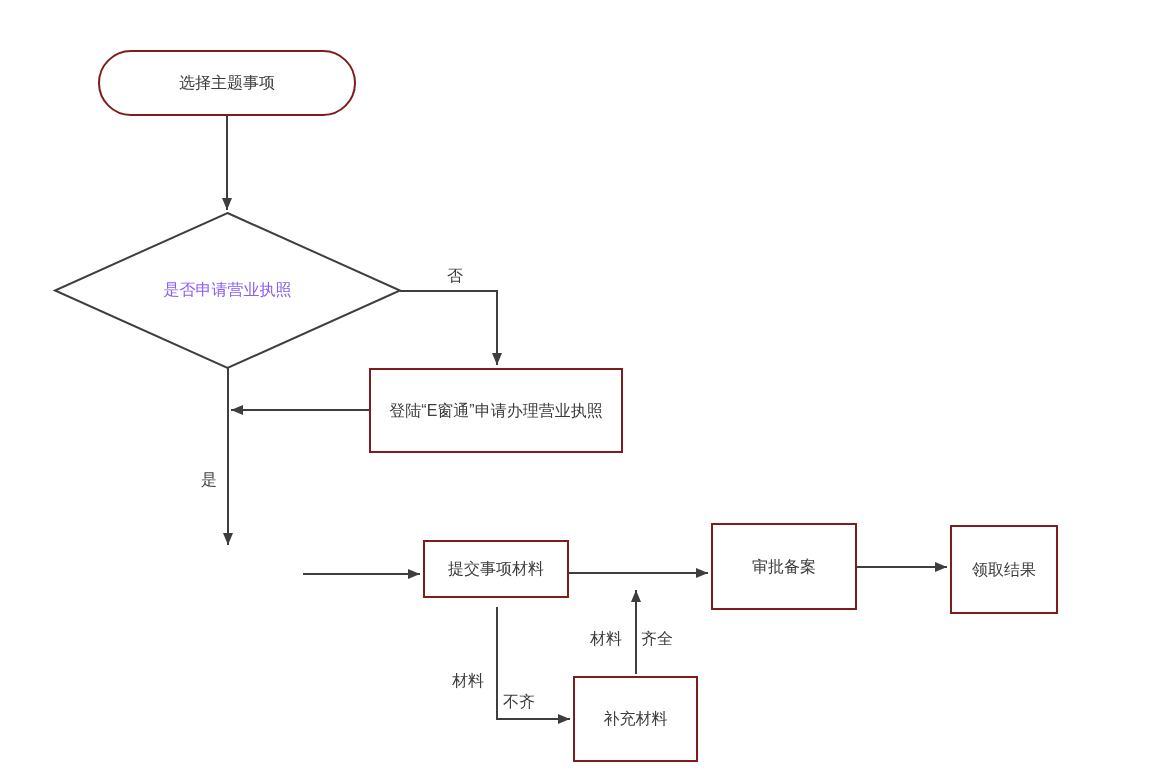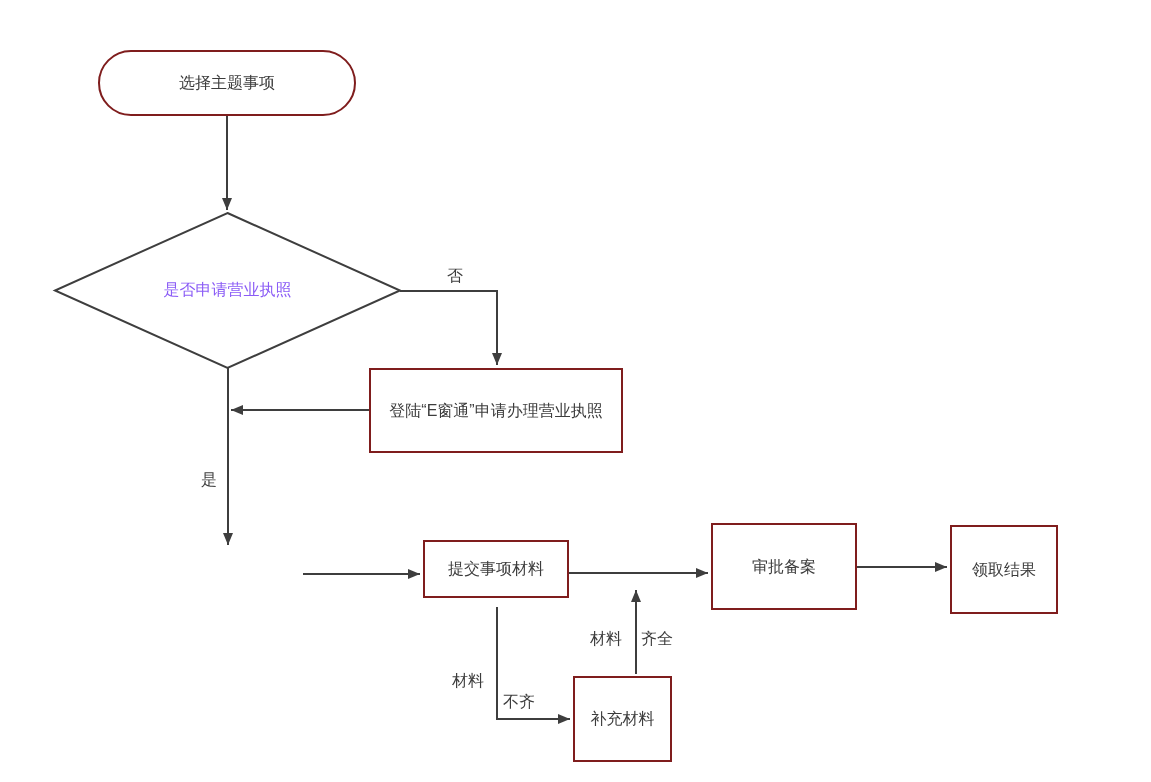--- a/index.html
+++ b/index.html
@@ -37,21 +37,21 @@
   }
   .node.stadium {
     left: 98px; top: 50px; width: 258px; height: 66px;
     border-radius: 33px;
   }
   .node.rect-ewindow   { left: 369px; top: 368px; width: 254px; height: 85px; padding: 4px 14px; }
   .node.rect-specialist{ left: 133px; top: 548px; width: 170px; height: 53px; }
   .node.rect-submit    { left: 423px; top: 540px; width: 146px; height: 58px; }
   .node.rect-approval  { left: 711px; top: 523px; width: 146px; height: 87px; }
   .node.rect-result    { left: 950px; top: 525px; width: 108px; height: 89px; }
-  .node.rect-supplement{ left: 573px; top: 676px; width: 99px; height: 86px; }
+  .node.rect-supplement{ left: 573px; top: 676px; width: 125px; height: 86px; }
   .diamond-label {
     position: absolute;
     left: 55px; top: 213px; width: 345px; height: 155px;
     display: flex;
     align-items: center;
     justify-content: center;
     color: #8b5cf6;
     font-size: 16px;
     text-align: center;
     pointer-events: none;

